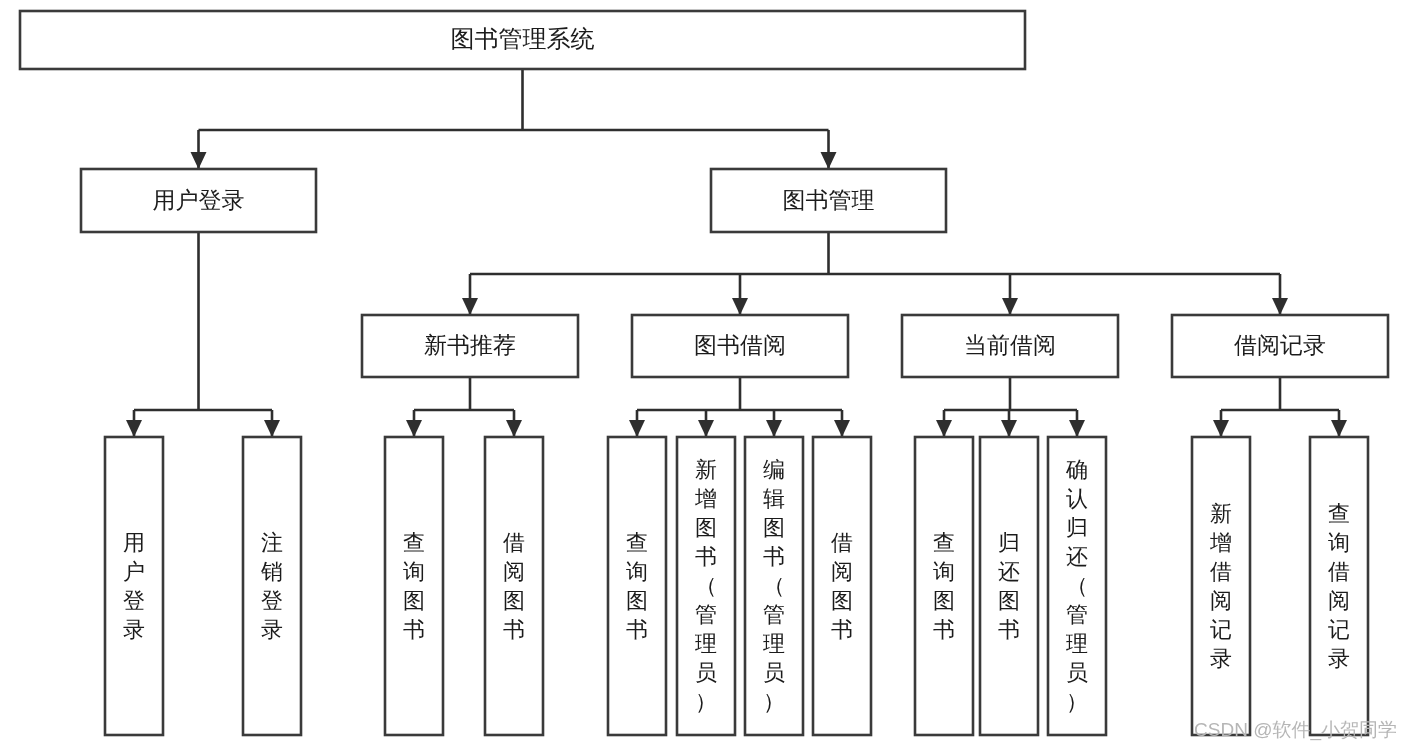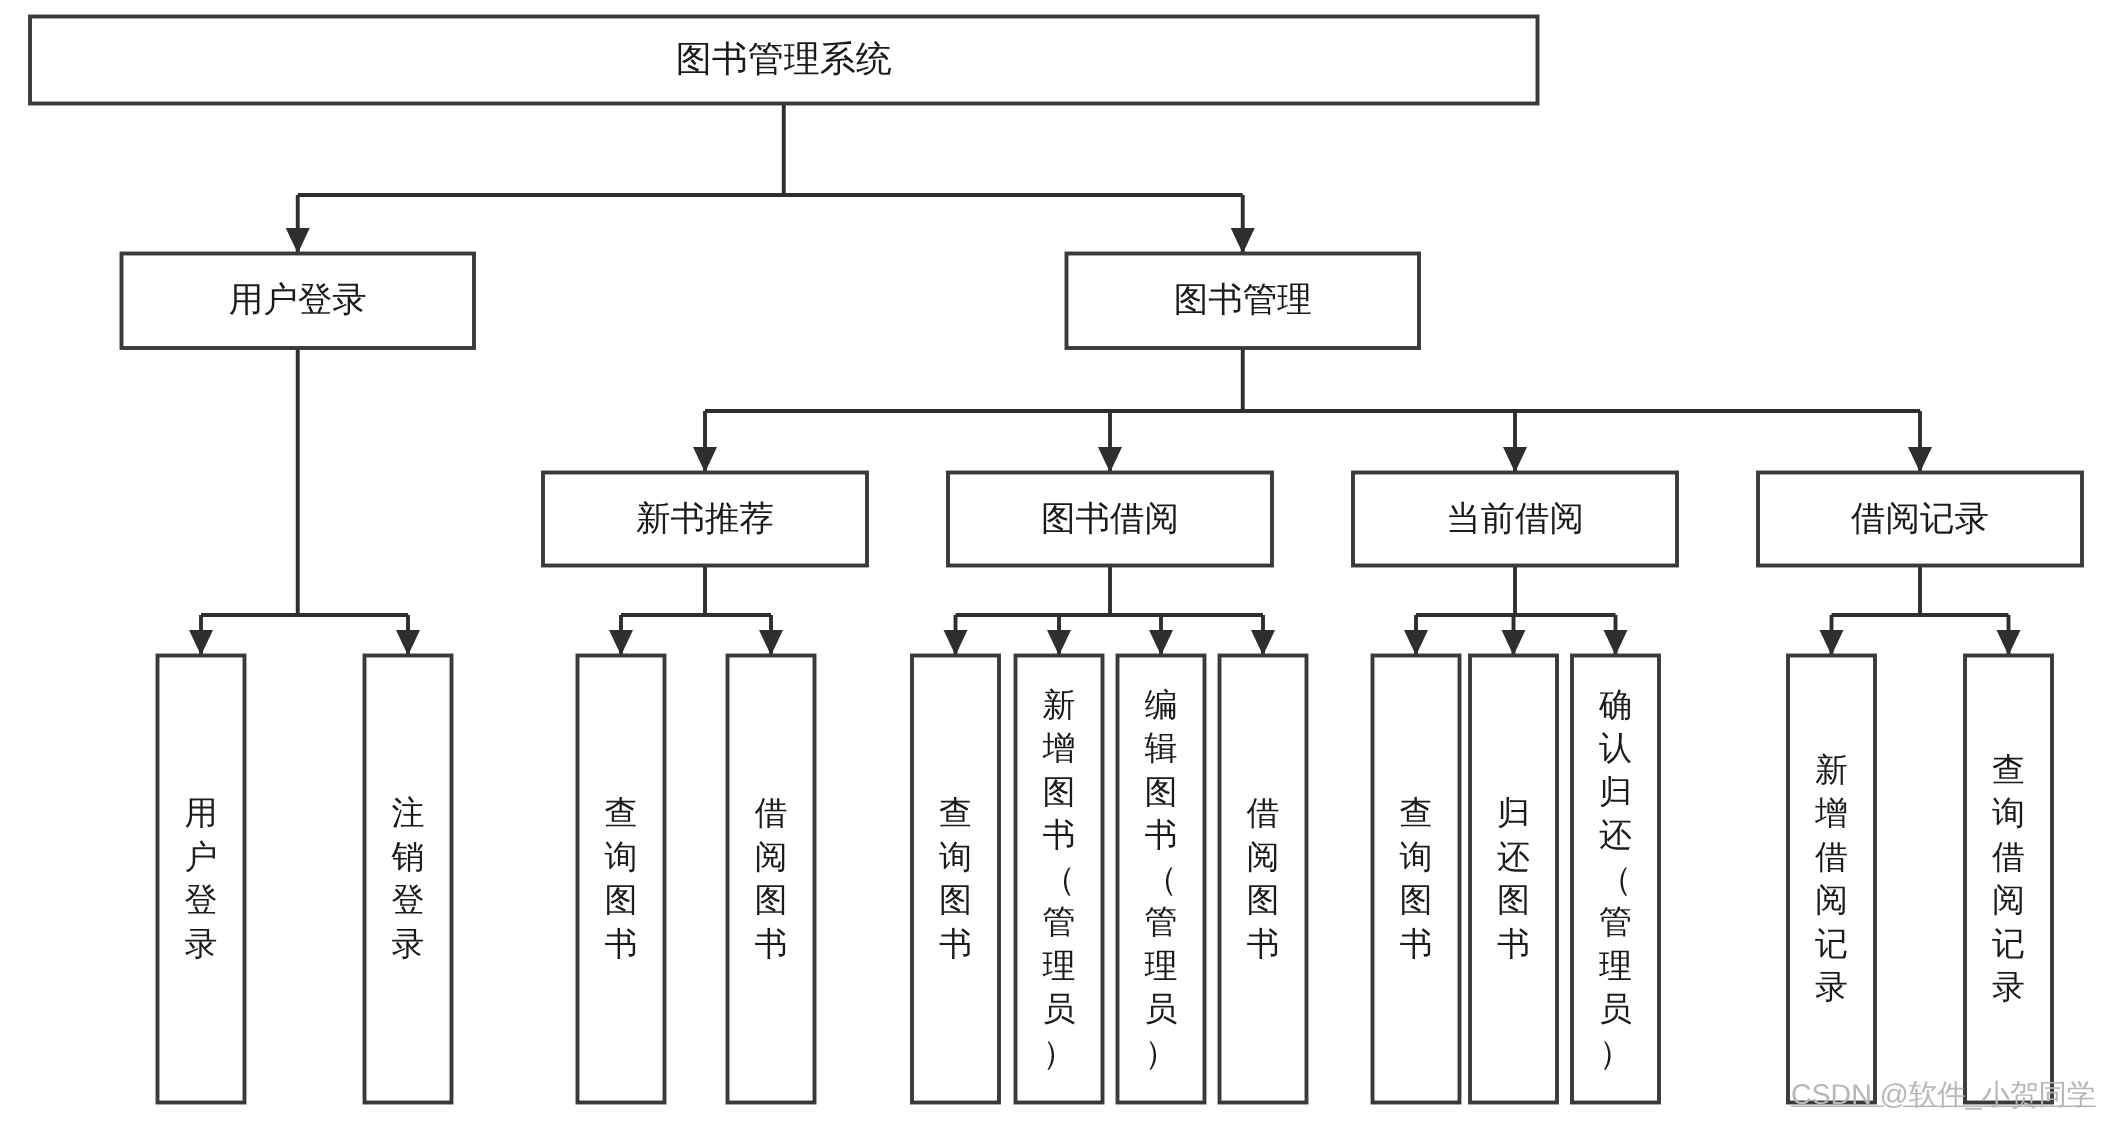--- a/index.html
+++ b/index.html
@@ -58,21 +58,20 @@
   }
   .watermark {
     position: absolute;
     right: 8px;
     bottom: 4px;
     font-family: "Liberation Sans", "DejaVu Sans", sans-serif;
     font-size: 19px;
     color: #b6b6b6;
     white-space: nowrap;
     user-select: none;
-    text-decoration: underline;
   }
 </style>
 </head>
 <body>
 
 <div id="diagram-root">
 
   <svg class="diagram-canvas" viewBox="0 0 1405 747" xmlns="http://www.w3.org/2000/svg">
 
     <g id="connectors-layer">

